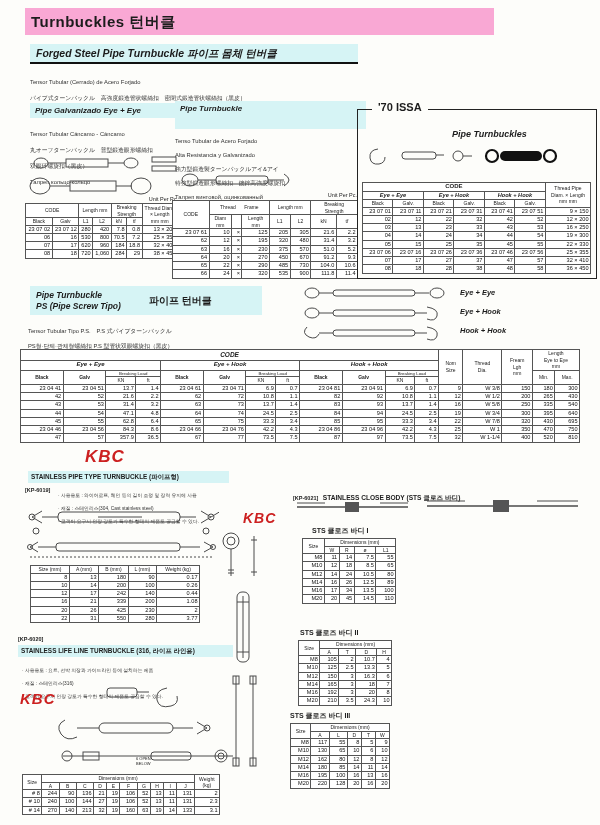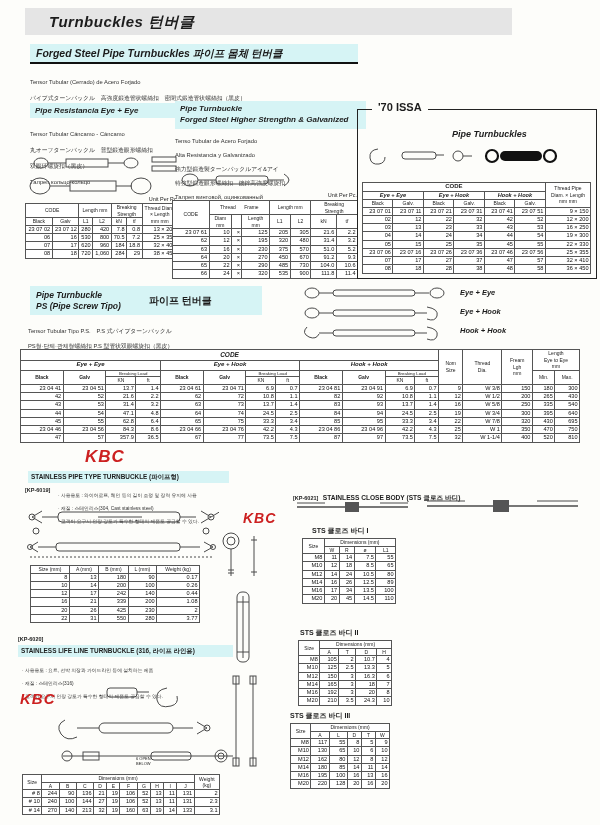--- a/index.html
+++ b/index.html
@@ -1,20 +1,20 @@
 <!DOCTYPE html>
 <html><head>
 <meta charset="utf-8">
 <style>
   html,body{margin:0;padding:0;background:#e8e8e4;}
   #page{position:relative;width:600px;height:825px;background:#fdfdfa;overflow:hidden;
         font-family:"Liberation Sans",sans-serif;color:#1c1c1c;margin:0 auto;}
   .abs{position:absolute;}
-  .banner{background:#e5e5e5;font-style:italic;font-weight:bold;font-size:15px;
-          line-height:27px;padding-left:24px;letter-spacing:.5px;}
+  .banner{background:#f9a8d4;font-weight:bold;font-size:15px;
+          line-height:27px;padding-left:6px;letter-spacing:.5px;}
   .secbar{background:#d6f4f5;border-bottom:2px solid #111;font-style:italic;font-weight:bold;
           font-size:10.5px;line-height:18px;padding-left:6px;}
   .minibar{background:#d6f4f5;font-style:italic;font-weight:bold;}
   .tiny{font-size:5.8px;line-height:8px;color:#333;white-space:pre-line;}
   .tinier{font-size:4.8px;line-height:6.5px;color:#333;white-space:pre-line;}
   .unit{font-size:5.5px;text-align:right;color:#222;}
   .kbc{color:#cc2020;font-weight:bold;font-style:italic;letter-spacing:1px;}
   table.t{border-collapse:collapse;background:#fff;table-layout:auto;}
   table.t th,table.t td{border:0.6px solid #555;padding:0 1.5px;line-height:1.3;
         font-weight:normal;white-space:pre-line;}
@@ -30,31 +30,31 @@
 </head>
 <body>
 
 <div id="page">
 
   <div class="abs banner" style="left:25px;top:8px;width:463px;height:27px;">
     <span>Turnbuckles  턴버클</span>
   </div>
 
   <div class="abs secbar" style="left:30px;top:44px;width:322px;height:18px;">
-    <span>Forged Steel Pipe Turnbuckles  파이프 몸체 턴버클</span>
+    <span>Forged Steel Pipe Turnbuckle  파이프 몸체 턴버클</span>
   </div>
 
   <div class="abs tiny" style="left:30px;top:70px;width:330px;">
     <div>Tensor Tubular (Cerrado) de Acero Forjado</div>
     <div>パイプ式ターンバックル　高強度鍛造管状螺絲扣　密閉式鍛造管状螺絲扣（黑皮）</div>
     <div>Талрепы винтовые из кованной стали</div>
   </div>
 
   <div class="abs minibar" style="left:30px;top:103px;width:150px;height:15px;font-size:8px;line-height:15px;padding-left:5px;">
-    <span>Pipe Resistancia  Eye + Eye</span>
+    <span>Pipe Galvanizado  Eye + Eye</span>
   </div>
   <div class="abs tiny" style="left:30px;top:122px;width:148px;">
     <div>Tensor Tubular Cáncamo - Cáncamo</div>
     <div>丸オーフターンバックル　普型鍛造眼形螺絲扣</div>
     <div>双眼环螺旋扣（黑皮）</div>
     <div>Талреп кольцо-кольцо</div>
   </div>
   <div class="abs" style="left:28px;top:154px;">
     <svg width="150" height="44" viewBox="0 0 150 44">
       <g class="sk">
@@ -130,21 +130,20 @@
           <td>1,060</td>
           <td>284</td>
           <td>29</td>
           <td>38 × 450</td>
         </tr>
       </tbody>
     </table>
 
   <div class="abs minibar" style="left:175px;top:101px;width:186px;height:26px;font-size:8px;line-height:11px;padding:2px 0 0 5px;">
     <div>Pipe Turnbuckle</div>
-    <div>Forged Steel Higher Strengthn &amp; Galvanized</div>
   </div>
   <div class="abs tiny" style="left:175px;top:131px;width:180px;line-height:7px;">
     <div>Tenso Tubular de Acero Forjado</div>
     <div>Alta Resistancia y Galvanizado</div>
     <div>強力型鍛造製ターンバックルアイ&amp;アイ</div>
     <div>特強型鍛造眼形螺絲扣　鍍鋅高強度螺旋扣</div>
     <div>Талреп винтовой, оцинкованный</div>
     <div>высшей прочности</div>
   </div>
   <div class="abs" style="left:180px;top:170px;">

